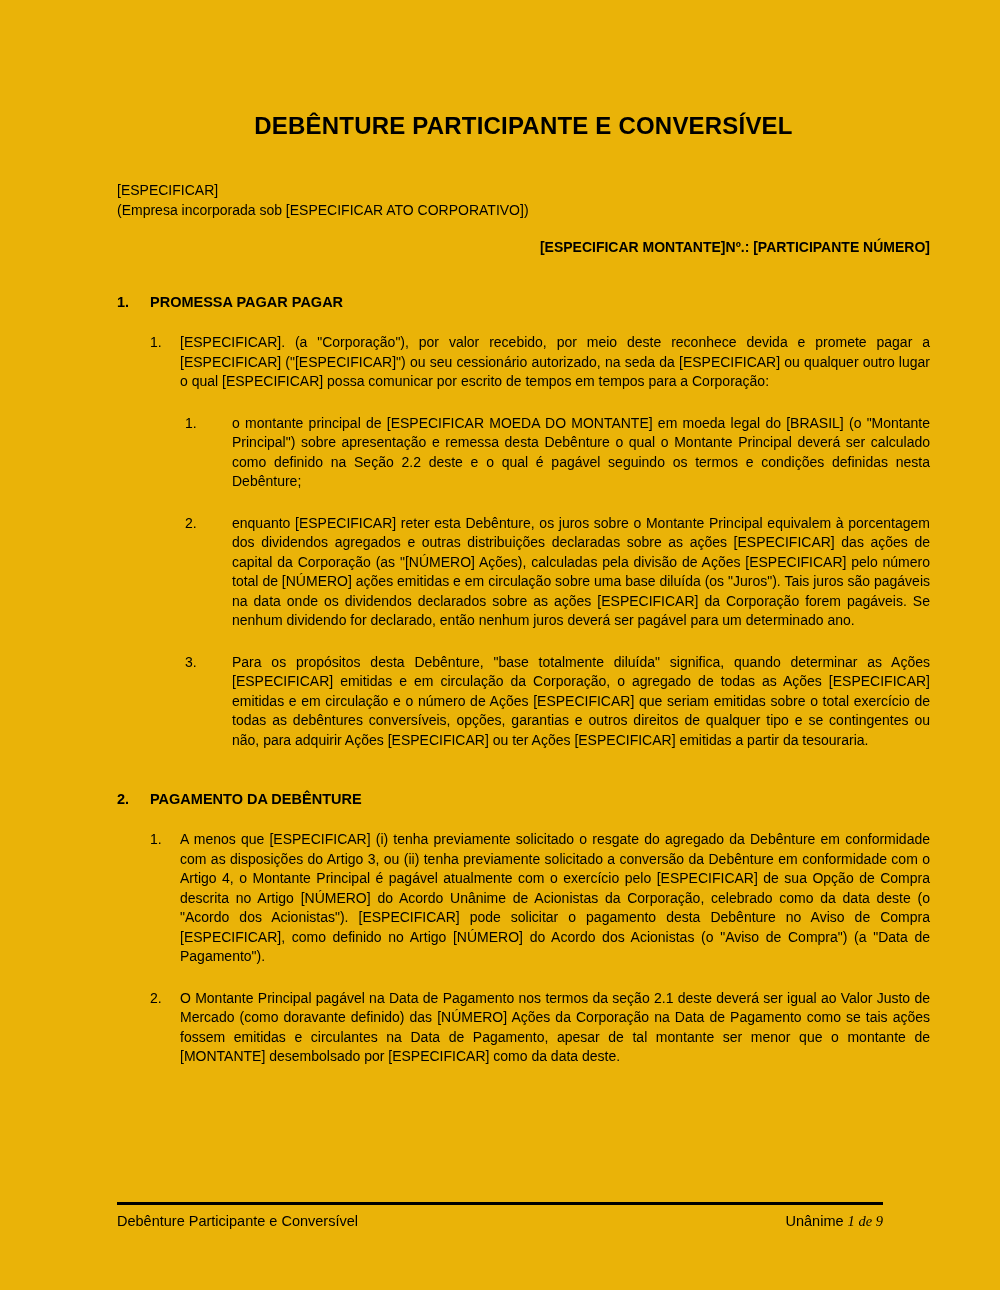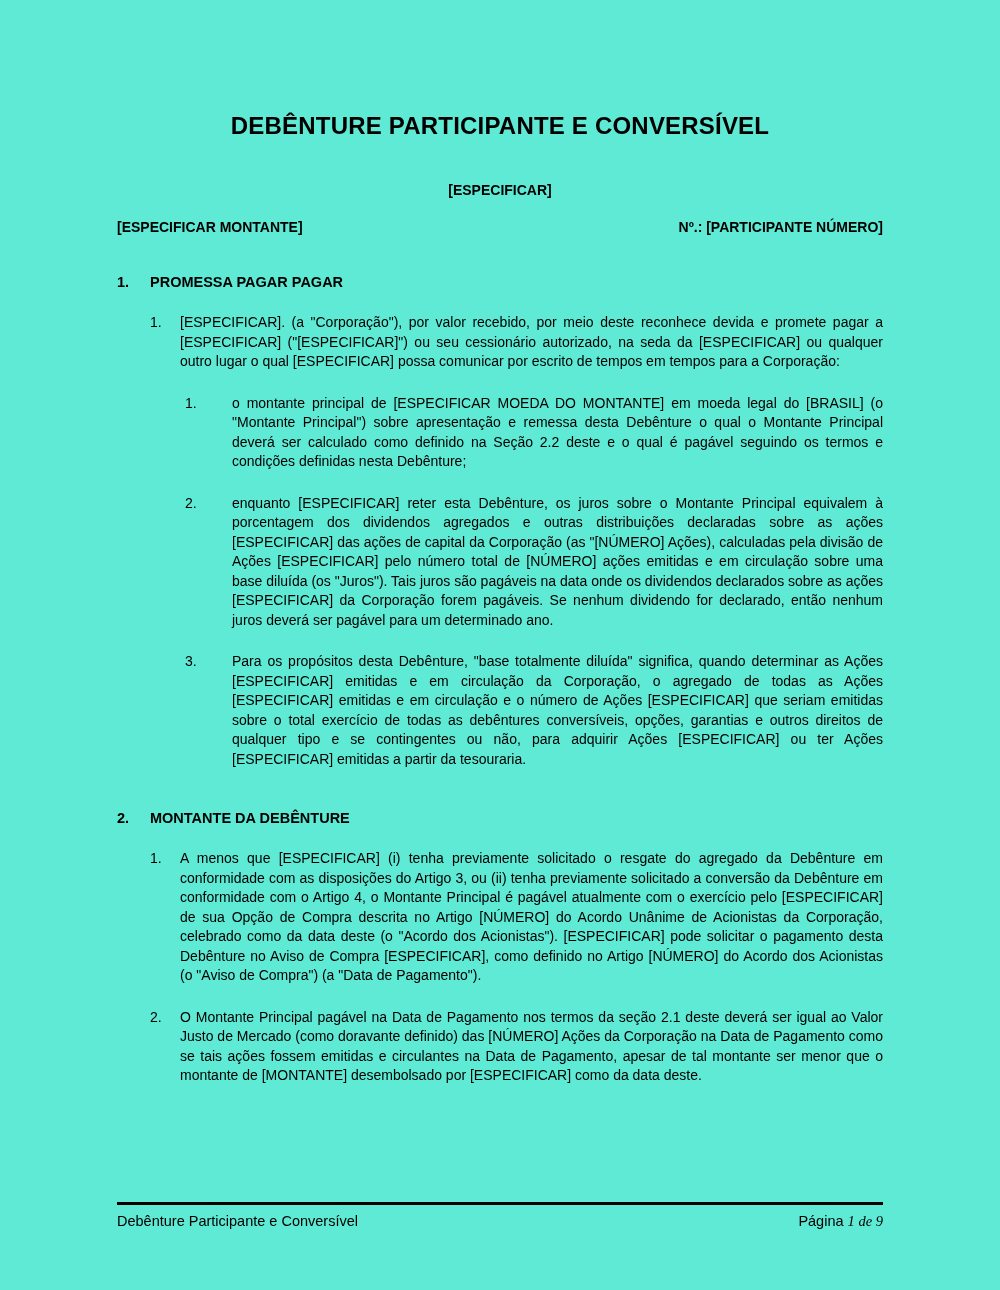--- a/index.html
+++ b/index.html
@@ -4,46 +4,46 @@
 <style>
   html, body {
     margin: 0;
     padding: 0;
     background: #ffffff;
   }
   .page {
     position: relative;
     width: 1000px;
     height: 1290px;
-    background: #5eead4;
+    background: #eab308;
     color: #000000;
     font-family: "Liberation Sans", sans-serif;
     box-sizing: border-box;
-    padding: 112px 117px 0 117px;
+    padding: 112px 70px 0 117px;
     overflow: hidden;
   }
   h1.doc-title {
     margin: 0;
     font-size: 24px;
     line-height: 28px;
     font-weight: bold;
     text-align: center;
     letter-spacing: 0.2px;
   }
   .subtitle {
     margin-top: 40px;
     font-size: 14px;
-    font-weight: bold;
+    font-weight: normal;
     line-height: 20px;
-    text-align: center;
+    text-align: left;
   }
   .meta-row {
     margin-top: 17px;
     display: flex;
-    justify-content: space-between;
+    justify-content: flex-end;
     font-size: 14px;
     font-weight: bold;
     line-height: 20px;
   }
   .section { margin-top: 36px; }
   .section + .section { margin-top: 40px; }
   .sec-heading {
     display: flex;
     font-size: 14.5px;
     font-weight: bold;
@@ -88,20 +88,21 @@
 </style>
 </head>
 <body>
 
 <div class="page">
 
   <h1 class="doc-title">DEBÊNTURE PARTICIPANTE E CONVERSÍVEL</h1>
 
   <div class="subtitle">
     <div>[ESPECIFICAR]</div>
+    <div>(Empresa incorporada sob [ESPECIFICAR ATO CORPORATIVO])</div>
   </div>
 
   <div class="meta-row">
     <div>[ESPECIFICAR MONTANTE]</div>
     <div>Nº.: [PARTICIPANTE NÚMERO]</div>
   </div>
 
   <div id="sections">
       <div class="section">
         <div class="sec-heading">
@@ -121,34 +122,34 @@
           <div class="text">enquanto [ESPECIFICAR] reter esta Debênture, os juros sobre o Montante Principal equivalem à porcentagem dos dividendos agregados e outras distribuições declaradas sobre as ações [ESPECIFICAR] das ações de capital da Corporação (as "[NÚMERO] Ações), calculadas pela divisão de Ações [ESPECIFICAR] pelo número total de [NÚMERO] ações emitidas e em circulação sobre uma base diluída (os "Juros"). Tais juros são pagáveis na data onde os dividendos declarados sobre as ações [ESPECIFICAR] da Corporação forem pagáveis. Se nenhum dividendo for declarado, então nenhum juros deverá ser pagável para um determinado ano.</div>
         </div>
         <div class="item l2">
           <span class="num">3.</span>
           <div class="text">Para os propósitos desta Debênture, "base totalmente diluída" significa, quando determinar as Ações [ESPECIFICAR] emitidas e em circulação da Corporação, o agregado de todas as Ações [ESPECIFICAR] emitidas e em circulação e o número de Ações [ESPECIFICAR] que seriam emitidas sobre o total exercício de todas as debêntures conversíveis, opções, garantias e outros direitos de qualquer tipo e se contingentes ou não, para adquirir Ações [ESPECIFICAR] ou ter Ações [ESPECIFICAR] emitidas a partir da tesouraria.</div>
         </div>
       </div>
       <div class="section">
         <div class="sec-heading">
           <span class="sec-num">2.</span>
-          <span class="sec-title">MONTANTE DA DEBÊNTURE</span>
+          <span class="sec-title">PAGAMENTO DA DEBÊNTURE</span>
         </div>
         <div class="item l1">
           <span class="num">1.</span>
           <div class="text">A menos que [ESPECIFICAR] (i) tenha previamente solicitado o resgate do agregado da Debênture em conformidade com as disposições do Artigo 3, ou (ii) tenha previamente solicitado a conversão da Debênture em conformidade com o Artigo 4, o Montante Principal é pagável atualmente com o exercício pelo [ESPECIFICAR] de sua Opção de Compra descrita no Artigo [NÚMERO] do Acordo Unânime de Acionistas da Corporação, celebrado como da data deste (o "Acordo dos Acionistas"). [ESPECIFICAR] pode solicitar o pagamento desta Debênture no Aviso de Compra [ESPECIFICAR], como definido no Artigo [NÚMERO] do Acordo dos Acionistas (o "Aviso de Compra") (a "Data de Pagamento").</div>
         </div>
         <div class="item l1">
           <span class="num">2.</span>
           <div class="text">O Montante Principal pagável na Data de Pagamento nos termos da seção 2.1 deste deverá ser igual ao Valor Justo de Mercado (como doravante definido) das [NÚMERO] Ações da Corporação na Data de Pagamento como se tais ações fossem emitidas e circulantes na Data de Pagamento, apesar de tal montante ser menor que o montante de [MONTANTE] desembolsado por [ESPECIFICAR] como da data deste.</div>
         </div>
       </div>
     </div>
 
   <div class="footer">
     <div class="footer-rule"></div>
     <div class="footer-row">
       <span>Debênture Participante e Conversível</span>
-      <span><span>Página</span>&nbsp;<span class="serif">1 de 9</span></span>
+      <span><span>Unânime</span>&nbsp;<span class="serif">1 de 9</span></span>
     </div>
   </div>
 
 </div>
 
 </body></html>

